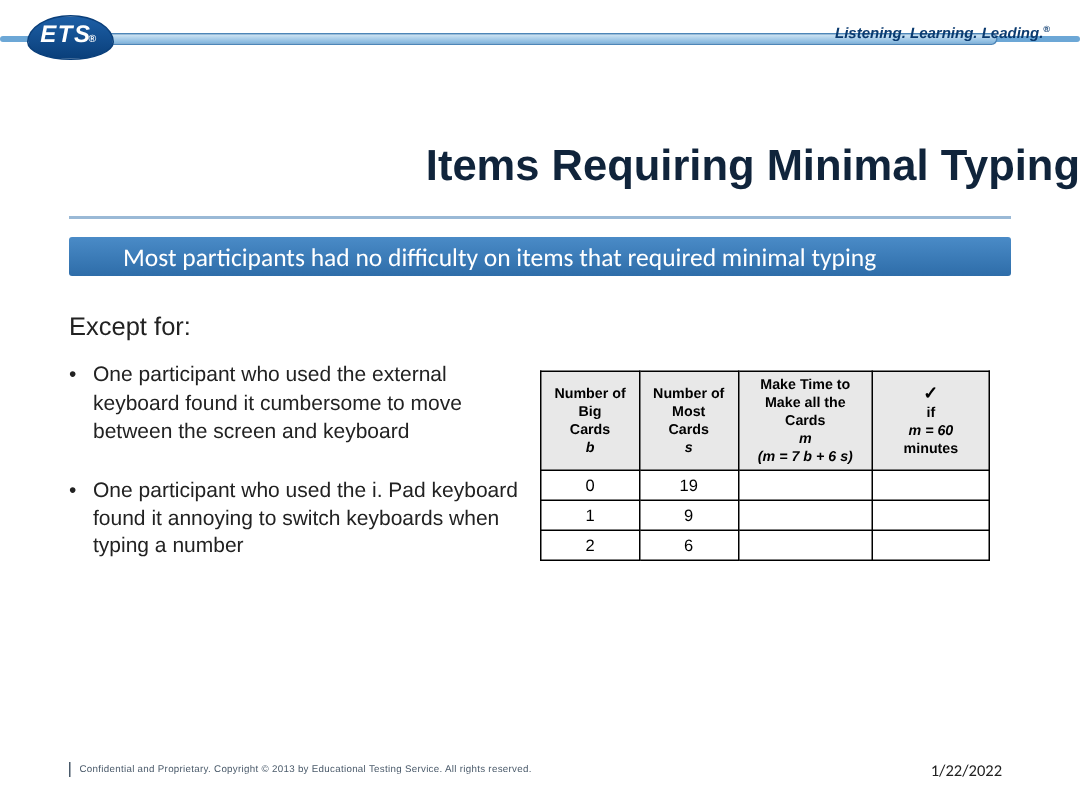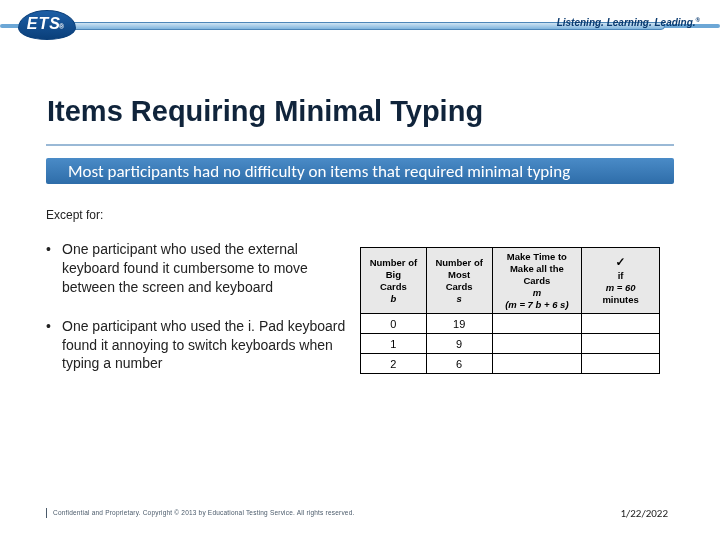--- a/index.html
+++ b/index.html
@@ -9,29 +9,29 @@
   
   .topbar { position: absolute; top: 0; left: 0; right: 0; height: 60px; }
   .topbar .rule-outer { position: absolute; left: 0; right: 0; top: 24px; height: 4px; background: #6ca7d6; border-radius: 2px; }
   .topbar .rule-inner { position: absolute; left: 55px; right: 55px; top: 22px; height: 8px; background: linear-gradient(#cfe4f3,#7fb4dd); border: 1px solid #4d86b8; border-radius: 4px; }
   .logo { position: absolute; left: 18px; top: 10px; width: 58px; height: 30px; background: linear-gradient(#1d5fa6,#0a3f7a); border-radius: 50% 50% 50% 50% / 60% 60% 40% 40%; border: 1px solid #0a3f7a; color: #fff; font-weight: bold; font-style: italic; font-size: 16px; text-align: center; line-height: 26px; letter-spacing: 1px; }
   .logo sup { font-size: 7px; vertical-align: top; position: relative; top: 3px; left: -2px; font-style: normal;}
   .tagline { position: absolute; right: 20px; top: 17px; font-size: 10px; font-style: italic; font-weight: bold; color: #0a3a6f; }
   .tagline sup { font-size: 6px; }
 
   
-  .title { position: absolute; top: 95px; left: 0; right: 0; text-align: left; font-size: 29px; font-weight: bold; color: #10243b; font-family: Verdana, Arial, sans-serif; padding-left: 47px; }
+  .title { position: absolute; top: 95px; left: 0; right: 0; text-align: right; font-size: 29px; font-weight: bold; color: #10243b; font-family: Verdana, Arial, sans-serif; padding-left: 47px; }
   .title-underline { position: absolute; top: 144px; left: 46px; right: 46px; height: 1.5px; background: #9ab9d6; }
 
   
   .banner { position: absolute; top: 158px; left: 46px; right: 46px; height: 26px; background: linear-gradient(#4a8bc7,#2e6da9); border-radius: 2px; display: flex; align-items: center; }
-  .banner-text { color: #fff; font-family: Calibri, Arial, sans-serif; font-size: 17px; padding-left: 22px; white-space: nowrap; }
+  .banner-text { color: #fff; font-family: Calibri, Arial, sans-serif; font-size: 17px; padding-left: 36px; white-space: nowrap; }
 
   
-  .except { position: absolute; top: 208px; left: 46px; font-size: 12px; font-family: Verdana, Arial, sans-serif; color: #222; }
+  .except { position: absolute; top: 208px; left: 46px; font-size: 17px; font-family: Verdana, Arial, sans-serif; color: #222; }
   .bullets { position: absolute; top: 240px; left: 46px; width: 300px; font-family: Verdana, Arial, sans-serif; font-size: 14px; color: #222; }
   .bullets li { list-style: none; display: flex; margin-bottom: 20px; line-height: 1.35; }
   .bullets li .dot { width: 16px; flex-shrink: 0; }
 
   
   .tbl-wrap { position: absolute; top: 247px; left: 360px; width: 300px; }
   table { border-collapse: collapse; width: 100%; table-layout: fixed; }
   th, td { border: 1.2px solid #000; font-family: Arial, sans-serif; text-align: center; vertical-align: middle; }
   th { background: #e8e8e8; font-size: 9.5px; font-weight: bold; padding: 3px 2px; line-height: 1.25; }
   th .ital { font-style: italic; font-weight: bold; }

